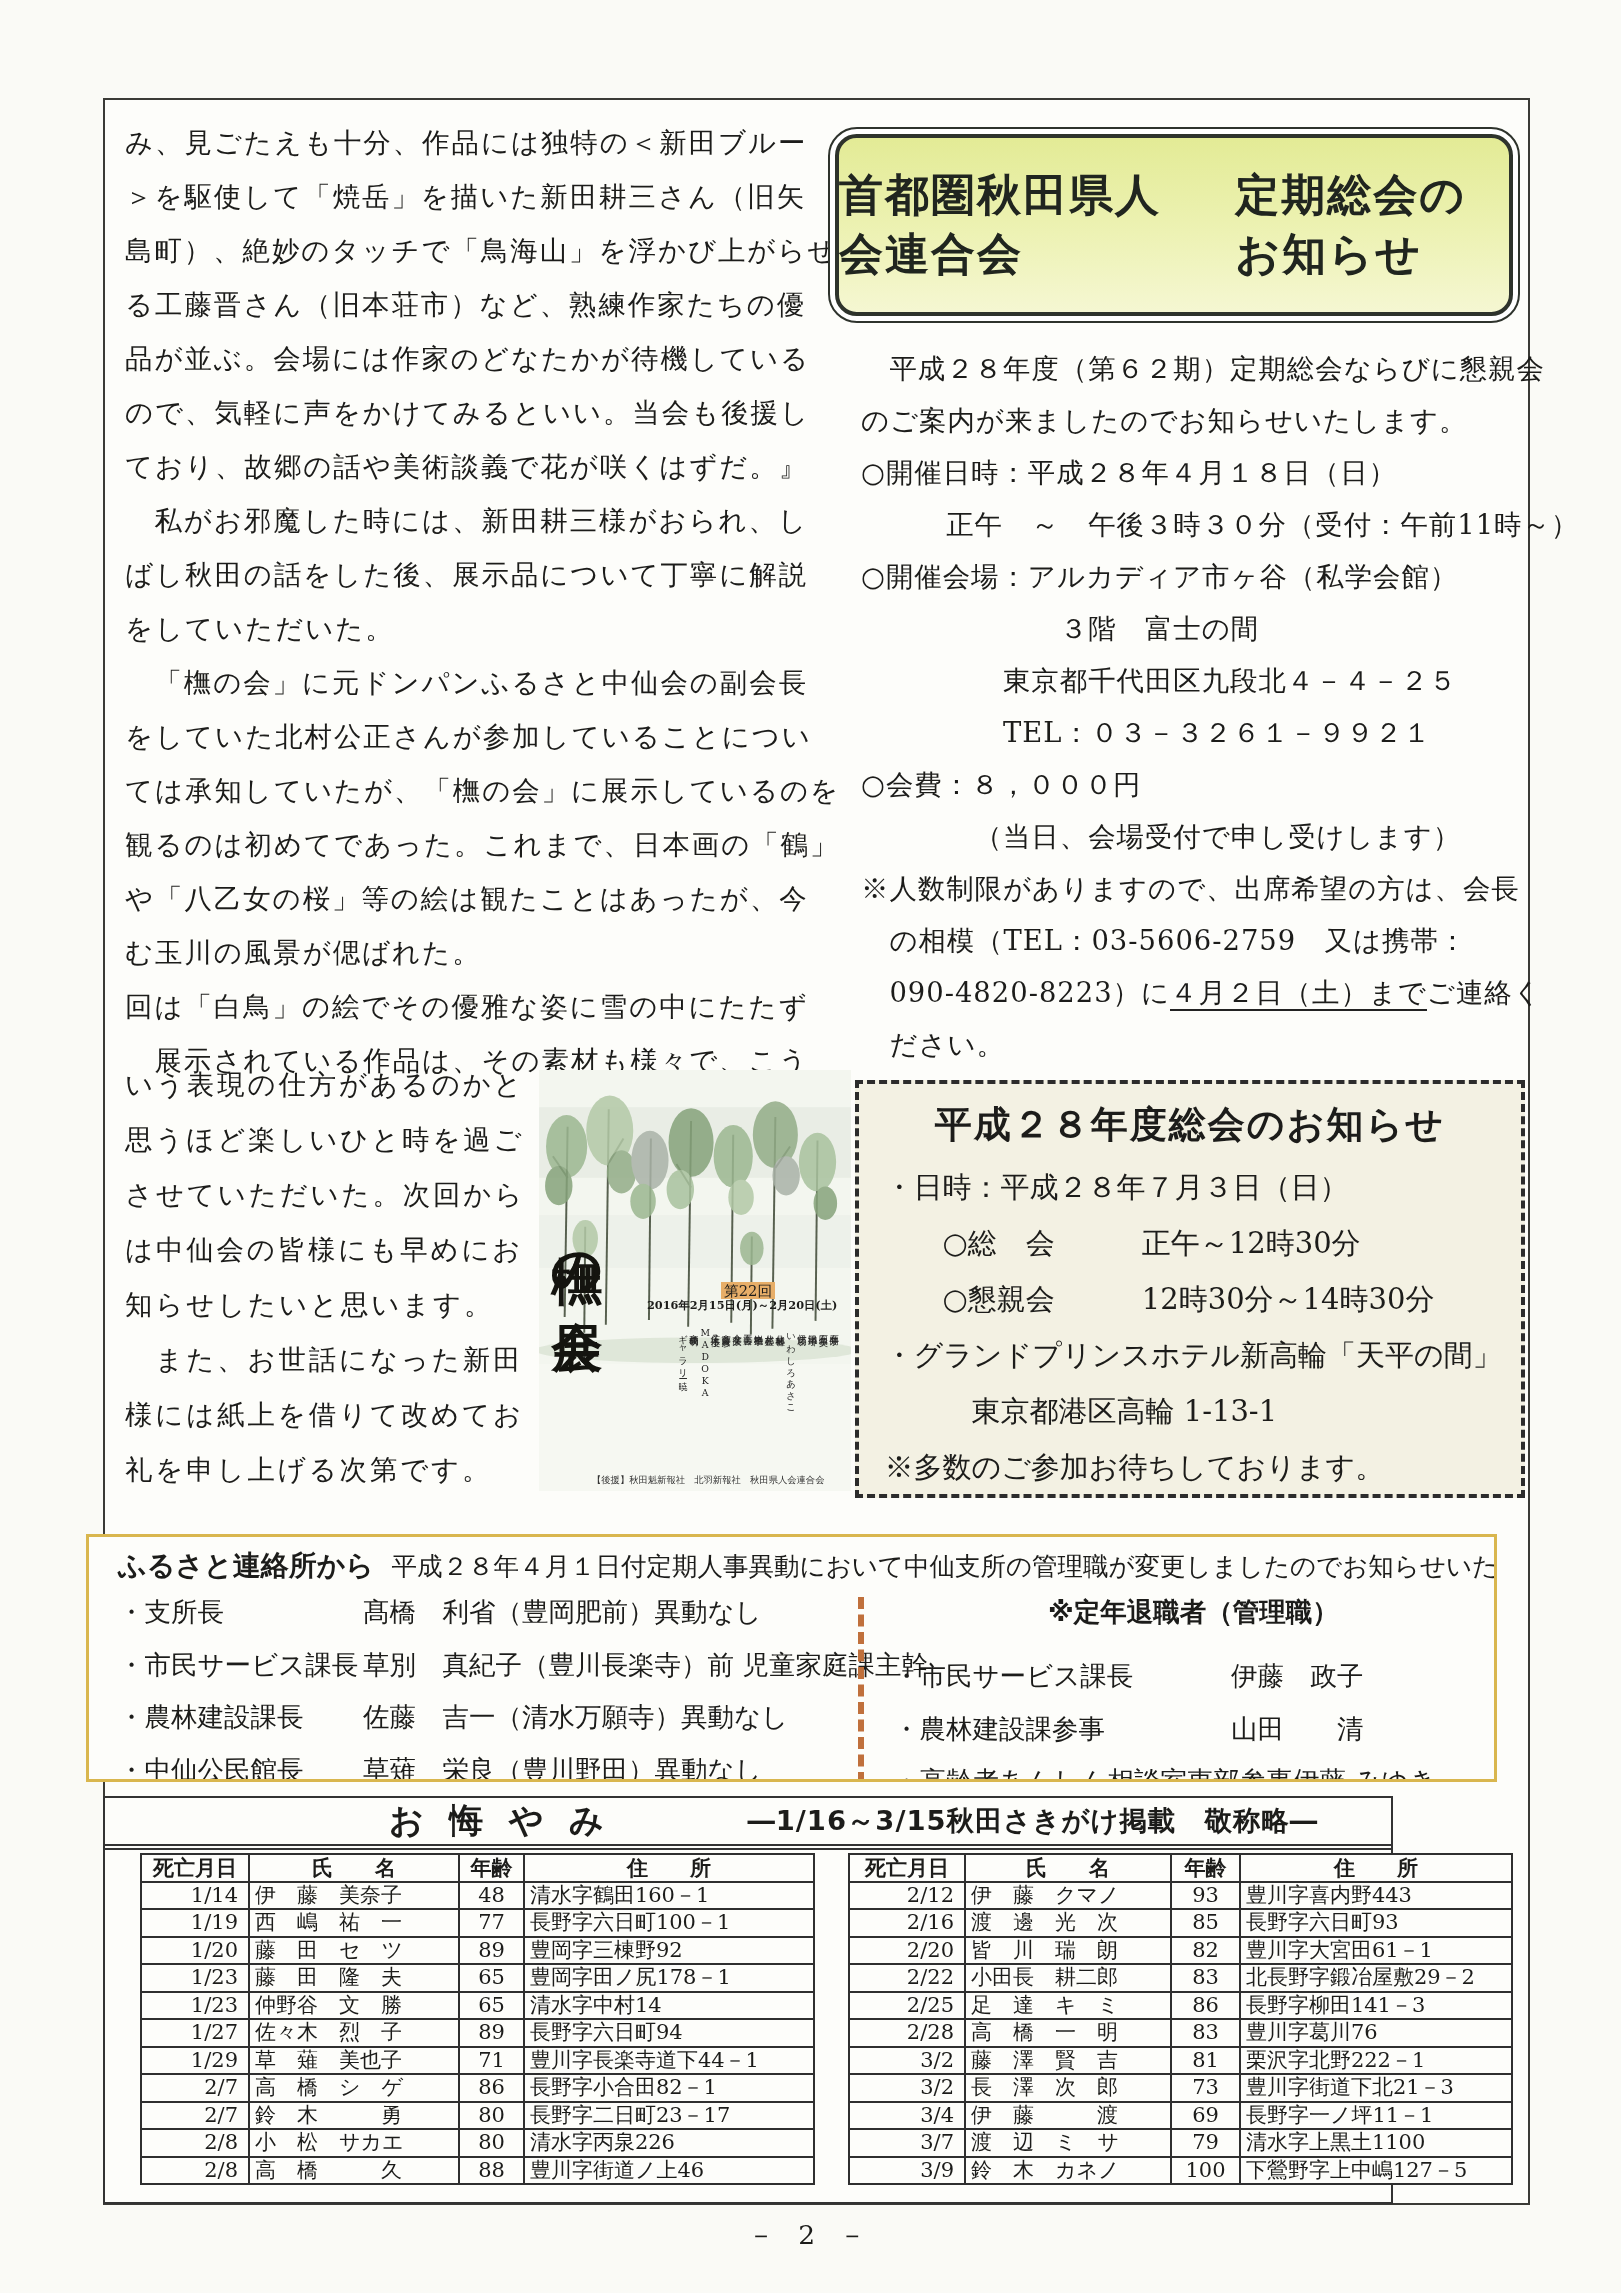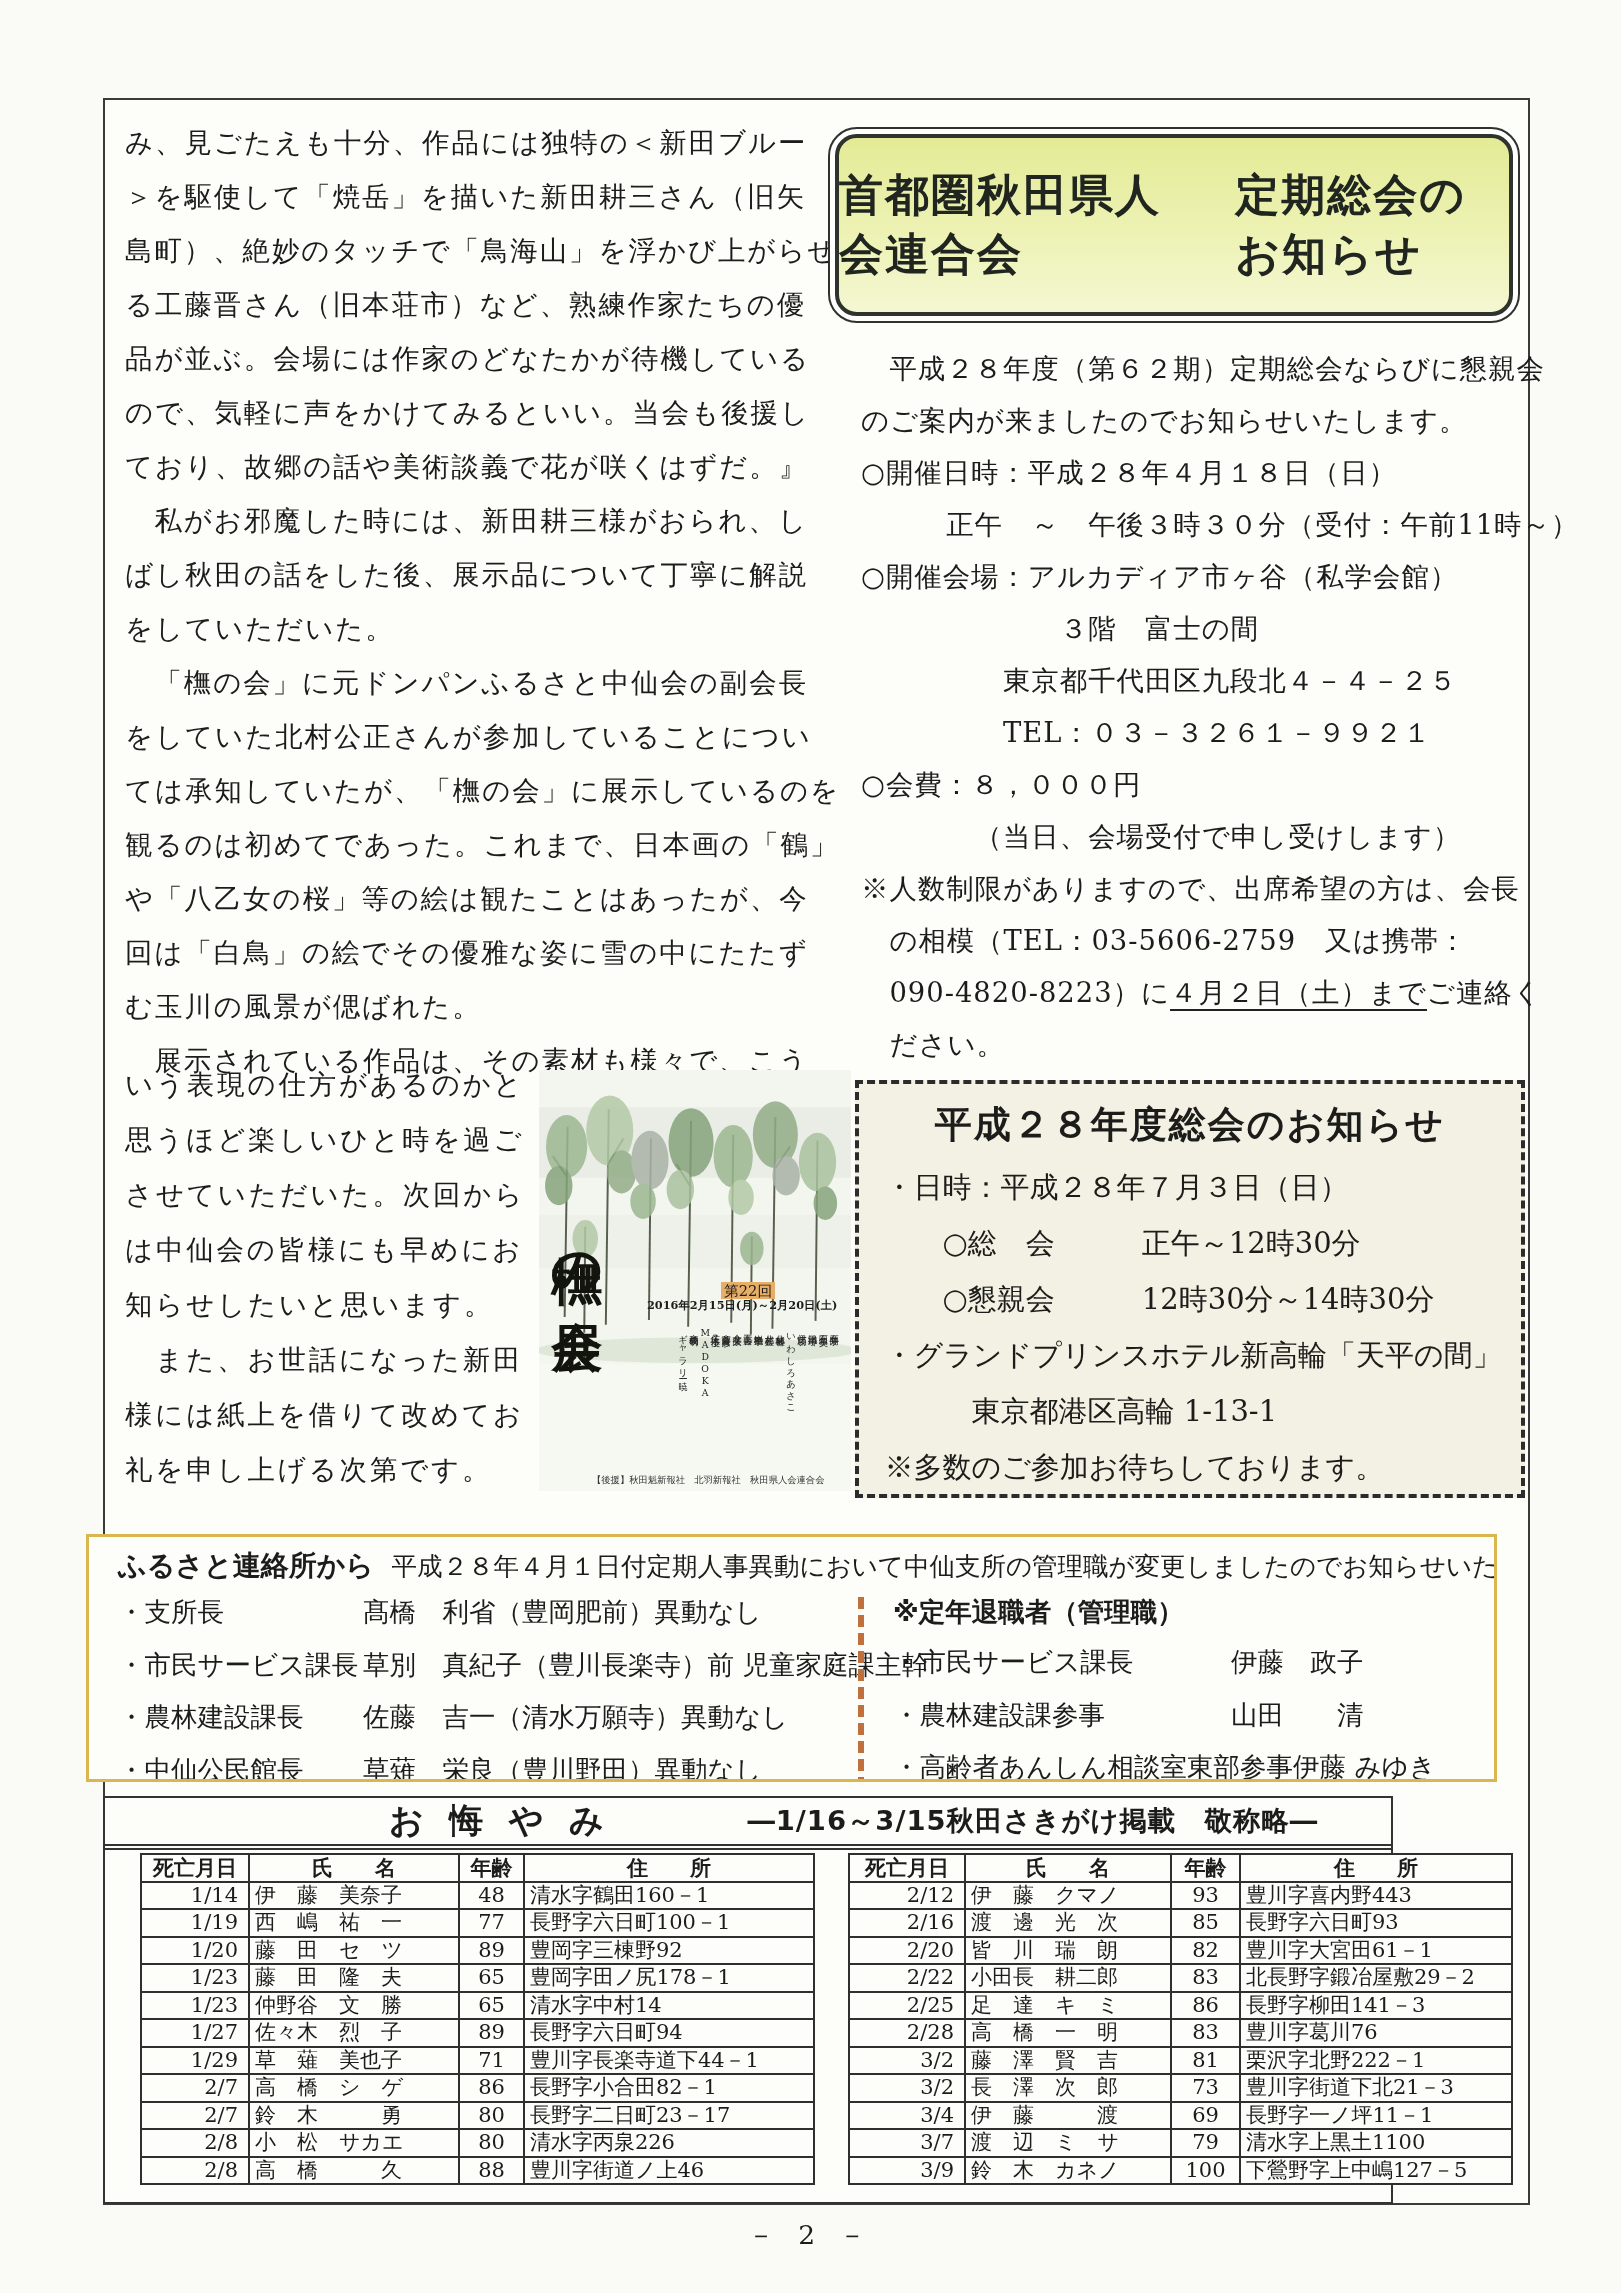--- a/index.html
+++ b/index.html
@@ -80,21 +80,21 @@
     padding:9.8px 0 0 29px;overflow:hidden;
   }
   .f-head{font-size:25.5px;white-space:nowrap;}
   .f-label{font-size:28px;margin-right:17.6px;}
   .f-cols{display:flex;margin-top:12.7px;}
   .f-left{width:740px;flex:0 0 auto;}
   .f-right{flex:1;border-left:6.9px dashed #c0703c;padding-left:29px;margin-left:0;}
   .frow{display:flex;margin-bottom:23.5px;font-size:26.5px;white-space:nowrap;height:29px;line-height:29px;}
   .f-left .fc0{min-width:245px;}
   .f-right .fc0{min-width:338px;}
-  .f-rh{font-size:26.5px;height:29px;line-height:29px;margin-bottom:21px;}
+  .f-rh{font-size:26.5px;height:29px;line-height:29px;margin-bottom:35px;text-align:center;}
   
   .okuyami{
     position:absolute;left:103px;top:1796px;width:1290px;height:408px;
     border:2.9px solid #333;background:#fdfdfa;box-sizing:border-box;
   }
   .o-head{
     height:46px;border-bottom:6.9px double #333;
     display:flex;align-items:center;white-space:nowrap;
   }
   .o-title{font-size:34px;letter-spacing:25.5px;margin-left:284px;}
@@ -130,22 +130,22 @@
       <div class="aline">ので、気軽に声をかけてみるといい。当会も後援し</div>
       <div class="aline">ており、故郷の話や美術談義で花が咲くはずだ。』</div>
       <div class="aline">　私がお邪魔した時には、新田耕三様がおられ、し</div>
       <div class="aline">ばし秋田の話をした後、展示品について丁寧に解説</div>
       <div class="aline">をしていただいた。</div>
       <div class="aline">　「橅の会」に元ドンパンふるさと中仙会の副会長</div>
       <div class="aline">をしていた北村公正さんが参加していることについ</div>
       <div class="aline">ては承知していたが、「橅の会」に展示しているのを</div>
       <div class="aline">観るのは初めてであった。これまで、日本画の「鶴」</div>
       <div class="aline">や「八乙女の桜」等の絵は観たことはあったが、今</div>
+      <div class="aline">む玉川の風景が偲ばれた。</div>
       <div class="aline">回は「白鳥」の絵でその優雅な姿に雪の中にたたず</div>
-      <div class="aline">む玉川の風景が偲ばれた。</div>
       <div class="aline">　展示されている作品は、その素材も様々で、こう</div>
     </div>
 
   <div class="article-narrow">
       <div class="aline">いう表現の仕方があるのかと</div>
       <div class="aline">思うほど楽しいひと時を過ご</div>
       <div class="aline">させていただいた。次回から</div>
       <div class="aline">は中仙会の皆様にも早めにお</div>
       <div class="aline">知らせしたいと思います。</div>
       <div class="aline">　また、お世話になった新田</div>

